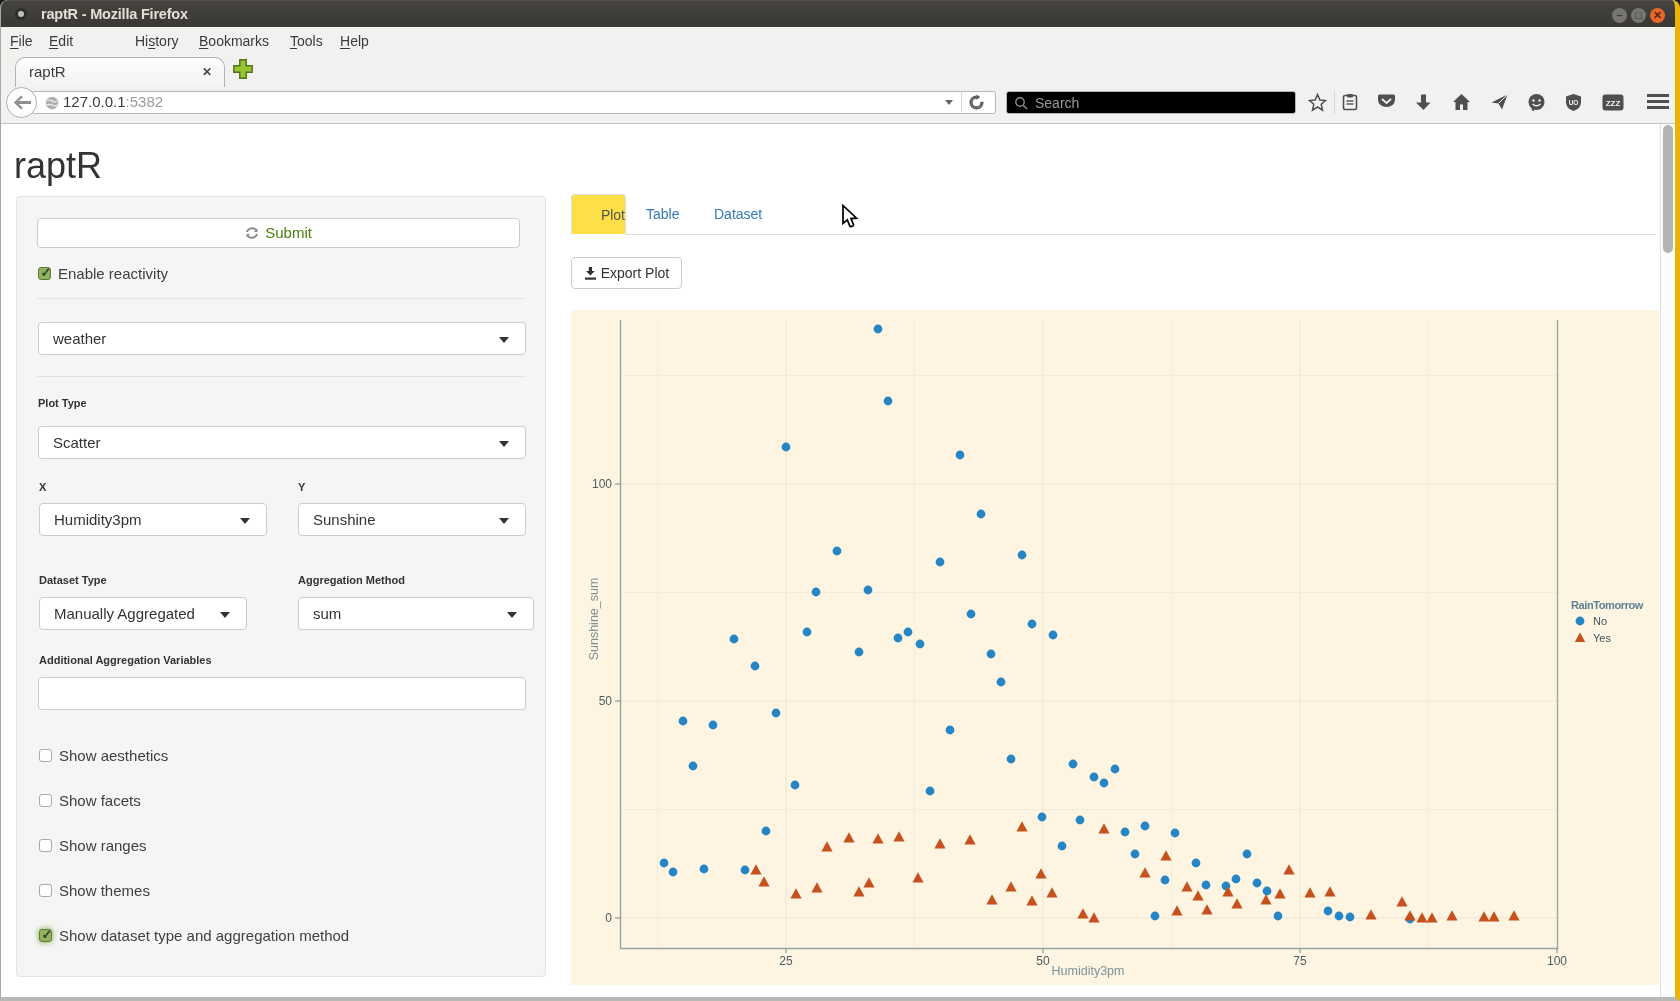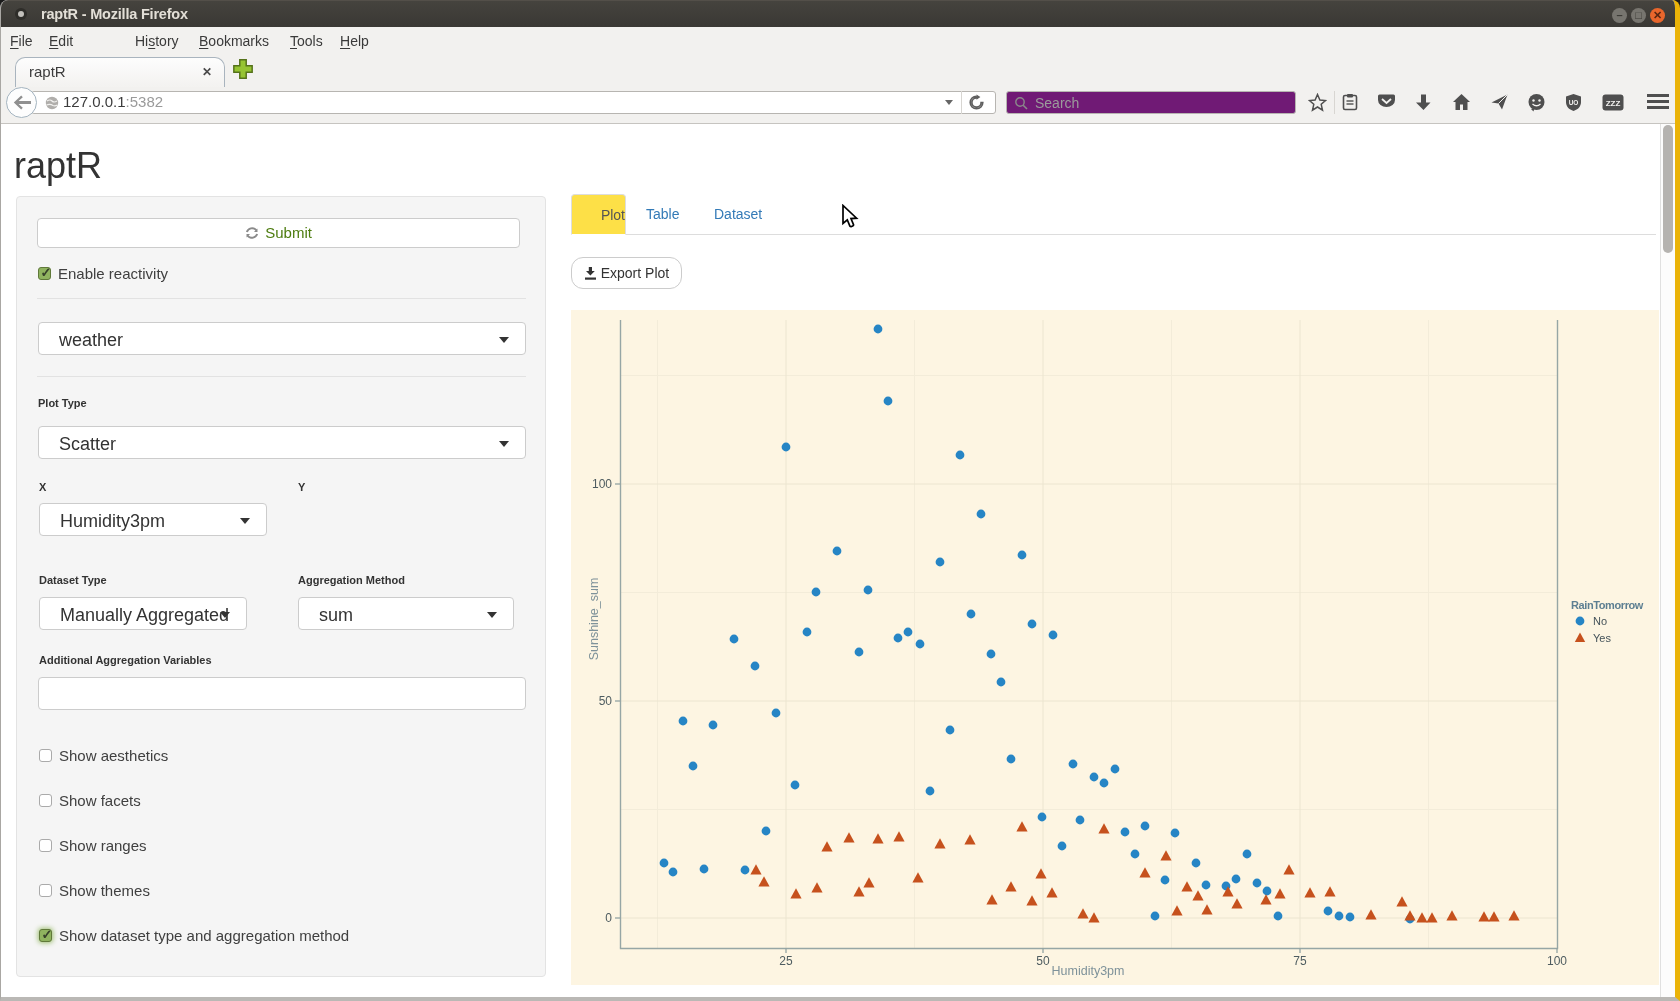--- a/index.html
+++ b/index.html
@@ -34,50 +34,50 @@
 .newtab { position:absolute; left:230px; top:5px; width:24px; height:22px; }
 
 .navbar { position:absolute; left:0; top:87px; width:100%; height:37px; background:#f2f1ef;
   border-bottom:1px solid #c6c4c0; }
 .urlfield { position:absolute; left:30px; top:4px; width:965px; height:23px; background:#fff;
   border:1px solid #b7b5b1; border-radius:3px; }
 .backbtn { position:absolute; left:5px; top:0px; width:31px; height:31px; border-radius:50%;
   background:#fdfdfd; border:1px solid #a4b4c0; }
 .urltext { position:absolute; left:33px; top:6px; font-size:15px; color:#3c3c3c; }
 .urltext .dim { color:#9a9a9a; }
-.searchfield { position:absolute; left:1005px; top:4px; width:290px; height:23px; background:#701a75;
+.searchfield { position:absolute; left:1005px; top:4px; width:290px; height:23px; background:#000000;
   border:1px solid #b7b5b1; border-radius:3px; }
 .searchfield .s { position:absolute; left:28px; top:3px; font-size:14px; color:#9b9b9b; }
 
 .page { position:absolute; left:0; top:124px; width:1664px; height:877px; background:#fff; }
 h1.brand { position:absolute; left:13px; top:21px; font-size:36px; font-weight:normal; color:#333; }
 .well { position:absolute; left:15px; top:72px; width:530px; height:781px; background:#f5f5f5;
   border:1px solid #e3e3e3; border-radius:4px; }
 .btn { background:#fff; border:1px solid #ccc; border-radius:4px; color:#333;
   font-size:15px; text-align:center; }
 .submit { position:absolute; left:20px; top:21px; width:483px; height:30px; line-height:28px; color:#4d7c0f; }
 .cb { position:absolute; width:13px; height:13px; border:1px solid #aaa; border-radius:3px; background:#fff; }
 .cb.on { background:#8fb35f; border-color:#60793a; }
 .cb.on:after { content:"\2713"; position:absolute; left:1.5px; top:-3px; color:#36402a; font-size:13px; font-weight:bold; }
 .cblabel { position:absolute; font-size:15px; color:#404040; }
 .hr { position:absolute; left:20px; width:489px; height:1px; background:#e2e2e2; }
 .sel { position:absolute; height:33px; background:#fff; border:1px solid #ccc; border-radius:4px; }
-.sel .v { position:absolute; left:20px; top:7px; font-size:18px; color:#333; }
+.sel .v { position:absolute; left:14px; top:7px; font-size:15px; color:#333; }
 .sel .c { position:absolute; right:16px; top:14px; width:0; height:0;
   border-left:5px solid transparent; border-right:5px solid transparent; border-top:6px solid #333; }
 .lbl { position:absolute; font-size:11px; font-weight:bold; color:#333; }
 .ti { position:absolute; left:21px; top:480px; width:488px; height:33px; background:#fff;
   border:1px solid #ccc; border-radius:4px; }
 
 .navtabs { position:absolute; left:570px; top:70px; width:1085px; height:41px; border-bottom:1px solid #ddd; }
 .tab-active { position:absolute; left:570px; top:70px; width:55px; height:41px; background:#fde047;
   border:1px solid #ddd; border-bottom:1px solid #fff; border-radius:4px 4px 0 0;
   font-size:14px; color:#555; text-align:right; line-height:40px; }
 .tablink { position:absolute; top:70px; height:40px; font-size:14px; color:#337ab7; line-height:40px; }
-.exportbtn { position:absolute; left:570px; top:133px; width:111px; height:32px; line-height:30px; font-size:14px;border-radius:12px; }
+.exportbtn { position:absolute; left:570px; top:133px; width:111px; height:32px; line-height:30px; font-size:14px; }
 .plotwrap { position:absolute; left:570px; top:186px; width:1088px; height:675px; }
 
 .sbtrack { position:absolute; right:0px; top:124px; width:15px; height:877px; background:#fcfcfc;
   border-left:1px solid #e0e0e0; }
 .sbthumb { position:absolute; right:2px; top:1px; width:10px; height:128px; background:#b5b3b0; border-radius:5px; }
 .cursor { position:absolute; left:840px; top:80px; width:18px; height:26px; }
 </style>
 </head>
 <body>
 <div class="win">
@@ -192,27 +192,31 @@
       <div class="sel" style="left:21px; top:229px; width:488px;">
           <span class="v">Scatter</span>
           <span class="c"></span>
         </div>
       <div class="lbl" style="left:22px; top:284px;">X</div>
       <div class="sel" style="left:22px; top:306px; width:228px;">
           <span class="v">Humidity3pm</span>
           <span class="c"></span>
         </div>
       <div class="lbl" style="left:281px; top:284px;">Y</div>
+      <div class="sel" style="left:281px; top:306px; width:228px;">
+          <span class="v">Sunshine</span>
+          <span class="c"></span>
+        </div>
       <div class="lbl" style="left:22px; top:377px;">Dataset Type</div>
       <div class="sel" style="left:22px; top:400px; width:208px;">
           <span class="v">Manually Aggregated</span>
           <span class="c"></span>
         </div>
       <div class="lbl" style="left:281px; top:377px;">Aggregation Method</div>
-      <div class="sel" style="left:281px; top:400px; width:216px;">
+      <div class="sel" style="left:281px; top:400px; width:236px;">
           <span class="v">sum</span>
           <span class="c"></span>
         </div>
       <div class="lbl" style="left:22px; top:457px;">Additional Aggregation Variables</div>
       <div class="ti"></div>
       <div class="cb" style="left:22px; top:552px;"></div>
       <div class="cblabel" style="left:42px; top:550px;">Show aesthetics</div>
       <div class="cb" style="left:22px; top:597px;"></div>
       <div class="cblabel" style="left:42px; top:595px;">Show facets</div>
       <div class="cb" style="left:22px; top:642px;"></div>

